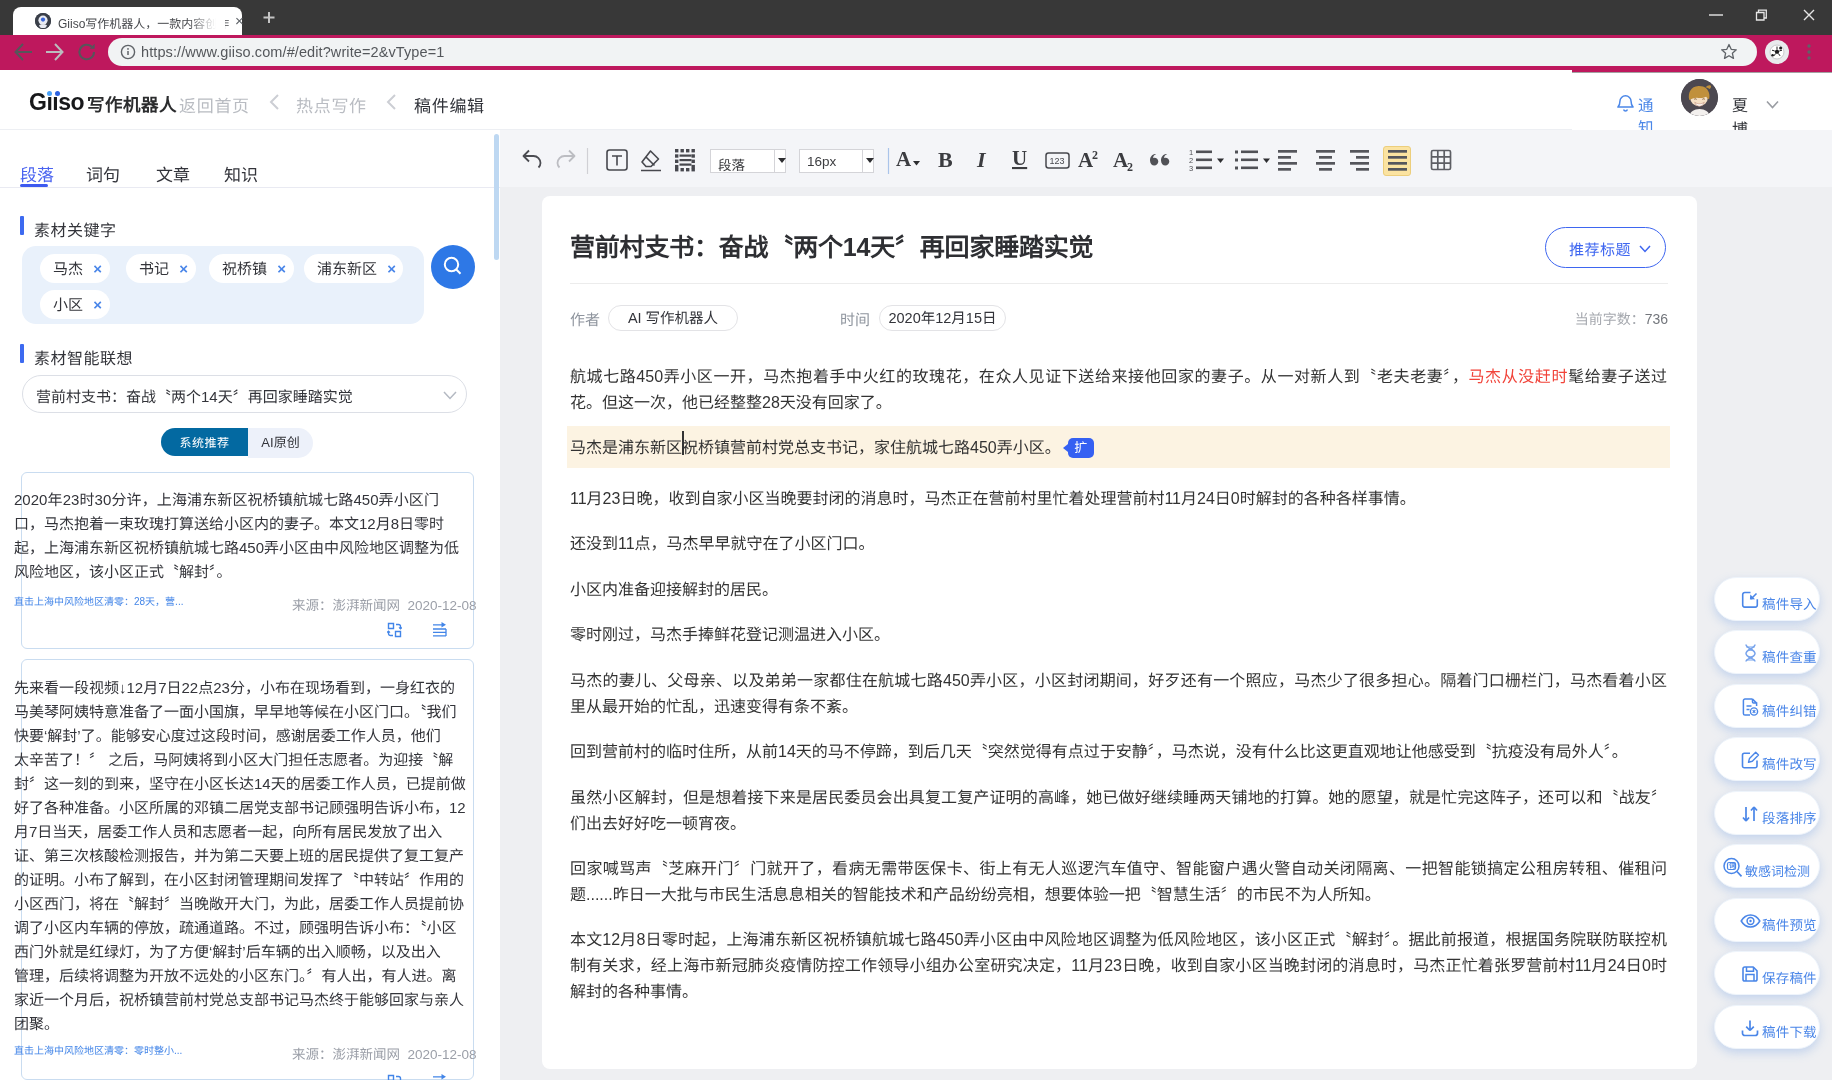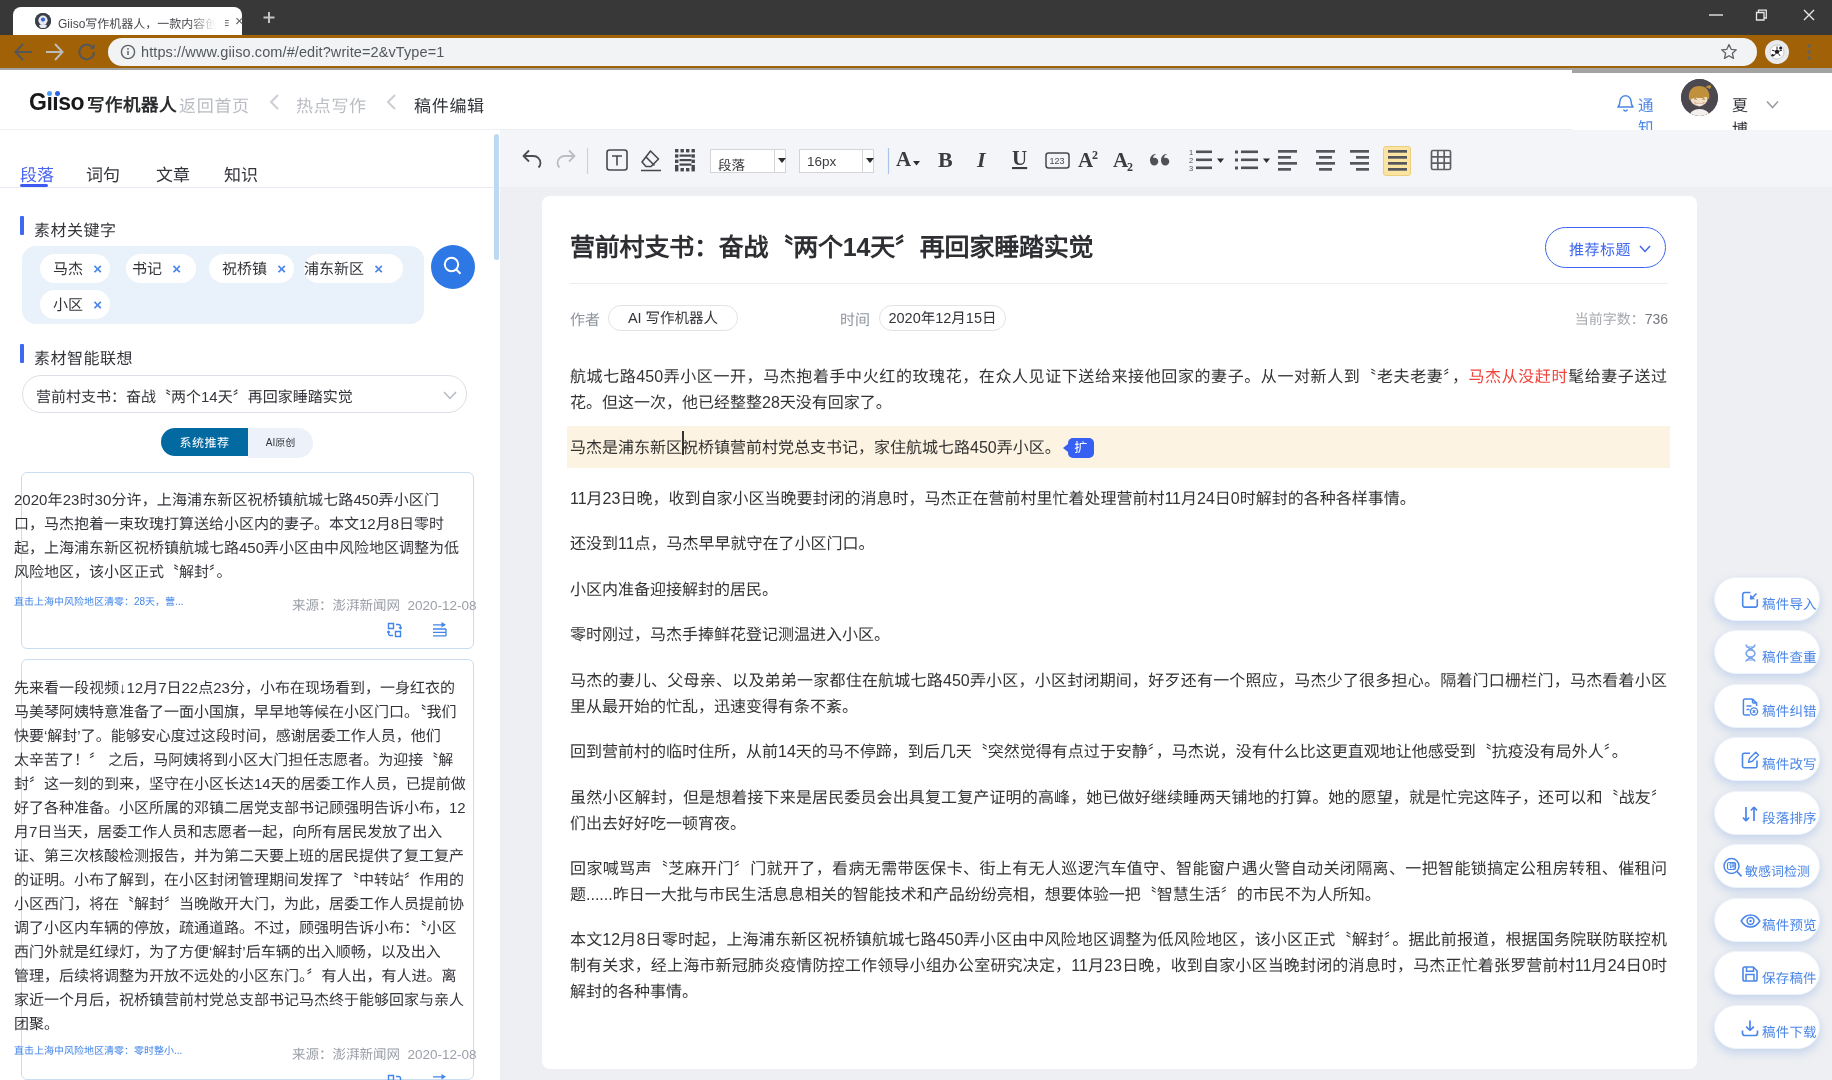--- a/index.html
+++ b/index.html
@@ -9,21 +9,21 @@
 
 #tabbar{position:absolute;left:0;top:0;width:1832px;height:35px;background:#383838}
 #tab{position:absolute;left:13px;top:7px;width:229px;height:28px;background:#fff;border-radius:8px 8px 0 0}
 #tabtitle{position:absolute;left:45px;top:7px;width:176px;height:15px;font-size:12px;color:#47494d;white-space:nowrap;overflow:hidden}
 #tabfade{position:absolute;left:176px;top:5px;width:36px;height:18px;background:linear-gradient(90deg,rgba(255,255,255,0),#fff 75%)}
 #favicon{position:absolute;left:22px;top:6px;width:16px;height:16px;border-radius:50%;background:#3d424d}
 .tabx{position:absolute;left:222px;top:8px;width:12px;height:12px;color:#5f6368;font-size:15px;line-height:12px}
 #newtab{position:absolute;left:255px;top:9px;width:28px;height:17px;color:#c4c4c4}
 .winbtn{position:absolute;top:0;width:46px;height:30px;color:#e6e6e6}
 
-#addrbar{position:absolute;left:0;top:35px;width:1832px;height:38px;background:#a16207;border-bottom:5px solid #a3a3a3}
+#addrbar{position:absolute;left:0;top:35px;width:1832px;height:38px;background:#be185d;border-bottom:1px solid #a3a3a3}
 #urlpill{position:absolute;left:108px;top:3px;width:1649px;height:28px;border-radius:14px;background:#f1f3f4}
 #urltext{position:absolute;left:33px;top:6px;font-size:14.5px;color:#54575b;letter-spacing:.1px}
 
 #appheader{position:absolute;left:0;top:70px;width:1572px;height:60px;background:#fff;border-bottom:1px solid #edeff3}
 #logo{position:absolute;left:29px;top:19px;font-weight:bold;font-size:23px;color:#17181a;letter-spacing:-.5px}
 .logodot{position:absolute;width:5px;height:5px;border-radius:50%}
 #logosub{position:absolute;left:87px;top:21px;font-size:17.5px;color:#2b2c2e;font-weight:600;letter-spacing:.5px}
 .navgray{position:absolute;top:22px;font-size:17px;color:#b9bcc2;letter-spacing:.7px}
 .navdark{position:absolute;top:22px;font-size:17px;color:#31333a;letter-spacing:.7px}
 .navchev{position:absolute;top:24px;width:10px;height:16px}
@@ -37,21 +37,21 @@
 #sdiv{position:absolute;left:0;top:57px;width:500px;height:1px;background:#e9eaf2}
 .secbar{position:absolute;left:20px;width:4px;height:19px;background:#3d6af0;border-radius:1px}
 .seclab{position:absolute;left:34px;font-size:16px;color:#33343a;font-weight:500;letter-spacing:.5px}
 #tagbox{position:absolute;left:22px;top:116px;width:402px;height:78px;background:#e9f1fb;border-radius:14px}
 .chip{position:absolute;height:29px;background:#fff;border-radius:15px;font-size:15px;color:#33343a;line-height:29px}
 .chipx{color:#4a86e9;font-weight:bold;font-size:15px}
 #searchbtn{position:absolute;left:431px;top:115px;width:44px;height:44px;border-radius:50%;background:#2e78e6}
 #ddl{position:absolute;left:22px;top:245px;width:445px;height:38px;border:1px solid #dcdfe6;border-radius:19px;background:#fff}
 #ddltext{position:absolute;left:13px;top:9px;font-size:15px;color:#33343a}
 #tgl1{position:absolute;left:161px;top:298px;width:87px;height:28px;background:#0369a1;border-radius:15px 0 0 15px;color:#fff;font-size:12px;text-align:center;line-height:30px;letter-spacing:.5px}
-#tgl2{position:absolute;left:248px;top:298px;width:65px;height:30px;background:#edf1fa;border-radius:0 15px 15px 0;color:#33343a;font-size:10px;text-align:center;line-height:30px}
+#tgl2{position:absolute;left:248px;top:298px;width:65px;height:30px;background:#edf1fa;border-radius:0 15px 15px 0;color:#33343a;font-size:13px;text-align:center;line-height:30px}
 .scard{position:absolute;left:21px;width:453px;background:#fff;border:1px solid #c9dcf0;border-radius:6px}
 .sline{position:absolute;left:14px;width:425px;height:25px;font-size:15px;color:#33343a;white-space:nowrap}
 .sjust{text-align:justify;text-align-last:justify}
 .slink{position:absolute;left:14px;font-size:10px;color:#4486e8;white-space:nowrap}
 .ssrc{position:absolute;font-size:13.5px;color:#9b9fa8;white-space:nowrap}
 #sthumb{position:absolute;left:494px;top:4px;width:5px;height:126px;background:#bed8f2;border-radius:3px}
 
 #editor{position:absolute;left:500px;top:130px;width:1332px;height:950px;background:#eeeff2}
 #toolbar{position:absolute;left:0;top:0;width:1332px;height:57px;background:#f4f5f8}
 #doccard{position:absolute;left:42px;top:66px;width:1155px;height:873px;background:#fff;border-radius:8px}
@@ -184,23 +184,23 @@
   <div class="stab" style="left:20px;color:#4a63f0">段落</div>
   <div class="stab" style="left:86px">词句</div>
   <div class="stab" style="left:156px">文章</div>
   <div class="stab" style="left:224px">知识</div>
   <div id="stabline"></div>
   <div id="sdiv"></div>
   <div class="secbar" style="top:86px"></div>
   <div class="seclab" style="top:87px">素材关键字</div>
   <div id="tagbox"></div>
   <div class="chip" style="left:40px;top:124px;width:70px"><span style="margin-left:13px">马杰</span> <span class="chipx" style="margin-left:6px">×</span></div>
-  <div class="chip" style="left:126px;top:124px;width:70px"><span style="margin-left:6px">书记</span> <span class="chipx" style="margin-left:6px">×</span></div>
+  <div class="chip" style="left:126px;top:124px;width:70px"><span style="margin-left:13px">书记</span> <span class="chipx" style="margin-left:6px">×</span></div>
   <div class="chip" style="left:209px;top:124px;width:85px"><span style="margin-left:13px">祝桥镇</span> <span class="chipx" style="margin-left:6px">×</span></div>
-  <div class="chip" style="left:304px;top:124px;width:99px"><span style="">浦东新区</span> <span class="chipx" style="margin-left:6px">×</span></div>
+  <div class="chip" style="left:304px;top:124px;width:99px"><span style="margin-left:13px">浦东新区</span> <span class="chipx" style="margin-left:6px">×</span></div>
   <div class="chip" style="left:40px;top:160px;width:70px"><span style="margin-left:13px">小区</span> <span class="chipx" style="margin-left:6px">×</span></div>
   <div id="searchbtn"><svg width="44" height="44" viewBox="0 0 44 44">
         <circle cx="20.5" cy="19.5" r="6.7" stroke="#fff" stroke-width="2" fill="none"></circle>
         <path d="M25.3 24.5l4.2 4.3" stroke="#fff" stroke-width="2"></path>
       </svg></div>
   <div class="secbar" style="top:214px"></div>
   <div class="seclab" style="top:215px">素材智能联想</div>
   <div id="ddl">
     <div id="ddltext">营前村支书：奋战〝两个14天〞再回家睡踏实觉</div>
     <svg class="abs" style="left:420px;top:15px" width="14" height="9" viewBox="0 0 14 9">

